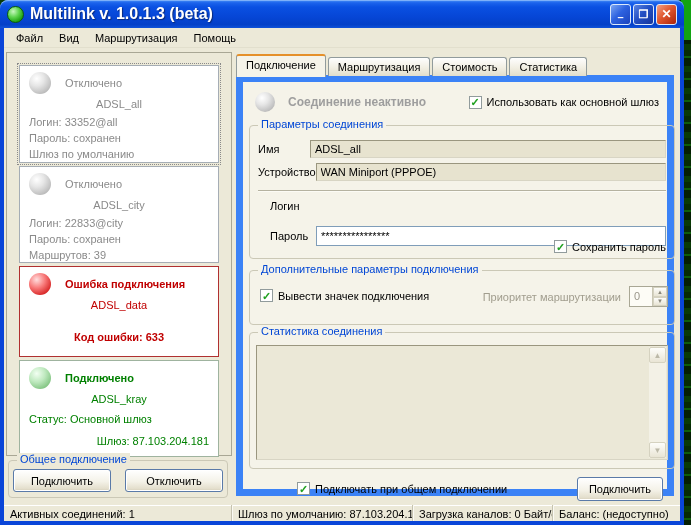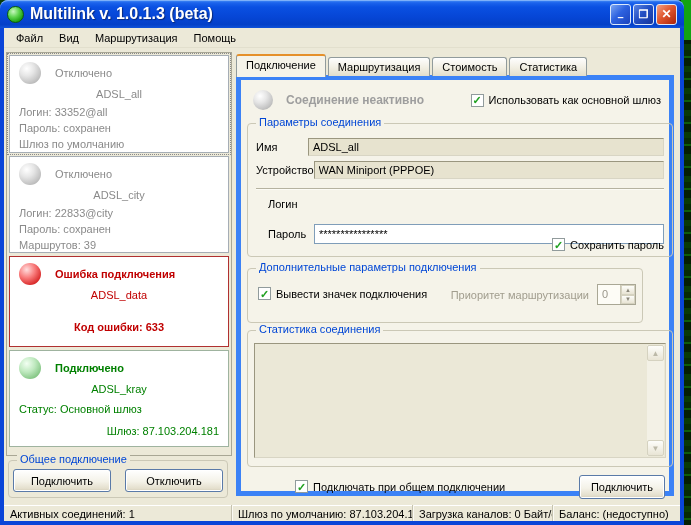--- a/index.html
+++ b/index.html
@@ -29,21 +29,21 @@
 
   .window-body { position:absolute; left:4px; right:4px; top:28px; bottom:4px; background:#ece9d8; overflow:hidden; }
   .menubar { height:20px; display:flex; align-items:center; padding-left:4px; background:#ece9d8;
     border-bottom:1px solid #e2dfcd; }
   .menu-item { padding:2px 8px; }
 
   .main { position:absolute; left:0; right:0; top:20px; bottom:21px; }
 
   
   .left-panel { position:absolute; left:2px; top:4px; width:226px; height:404px;
-    border:1px solid #a9a795; background:#ece9d8; padding:2px; }
+    border:1px solid #a9a795; background:#ece9d8; padding:12px; }
   .card { position:relative; background:#fff; border:1px solid #a5adb5; margin-bottom:3px; padding:5px 9px 4px 9px; }
   .card.focused { outline:1px dotted #8a8a8a; outline-offset:1px; }
   .card-head { display:flex; align-items:center; gap:14px; min-height:24px; }
   .sphere { width:22px; height:22px; border-radius:50%; flex:0 0 auto; }
   .sphere.s-gray { background:radial-gradient(circle at 35% 30%, #ffffff 0%, #e6e6e6 35%, #c2c2c2 70%, #9e9e9e 100%); }
   .sphere.s-red { background:radial-gradient(circle at 35% 30%, #ffdede 0%, #f87a7a 40%, #d62424 78%, #9e0e0e 100%); }
   .sphere.s-green { background:radial-gradient(circle at 35% 30%, #f2fff2 0%, #bfe9bf 40%, #82c482 78%, #569a56 100%); }
   .c-gray { color:#8a8a8a; }
   .c-red { color:#c00000; }
   .c-green { color:#008000; }
@@ -63,21 +63,21 @@
     font-family:"Liberation Sans", sans-serif;
     background:linear-gradient(180deg,#ffffff 0%,#f4f2e8 55%,#e4dfcd 88%,#d4cdba 100%);
     box-shadow:inset 0 0 0 1px #fff; }
 
   
   .right-panel { position:absolute; left:232px; top:4px; width:440px; height:444px; }
   .tabbar { position:absolute; left:0; top:3px; height:21px; display:flex; align-items:flex-end; z-index:2; }
   .tab { height:19px; padding:3px 9px 0 9px; margin-right:2px; border:1px solid #919b9c; border-bottom:none;
     border-radius:3px 3px 0 0; background:linear-gradient(180deg,#fefefe 0%,#f1eee2 55%,#e2decb 100%); }
   .tab.active { height:23px; padding-top:3px; border-top:2px solid #e5902a; background:#f5f3e9; position:relative; top:1px; }
-  .tab-page { position:absolute; left:0; right:2px; top:23px; bottom:0; background:#f5f3e9; border:5px solid #3b82f6; }
+  .tab-page { position:absolute; left:0; right:2px; top:23px; bottom:0; background:#f5f3e9; border:7px solid #3b82f6; }
   .tab-page .grp-title { background:#f5f3e9; }
 
   .conn-status-row { position:absolute; left:12px; top:8px; right:8px; height:24px; display:flex; align-items:center; gap:13px; }
   .conn-status-text { font-weight:bold; color:#9e9e9e; font-size:12px; flex:1; }
 
   .cb { display:inline-flex; align-items:center; gap:5px; white-space:nowrap; }
   .cb .box { width:13px; height:13px; background:#fff; border:1px solid #919b9c; display:flex;
     align-items:center; justify-content:center; color:#21a121; font-weight:bold; font-size:11px; line-height:10px; }
   .cb.disabled-label { color:#a19d8e; }
 
@@ -85,21 +85,21 @@
   .frm-row { position:absolute; left:8px; right:8px; display:flex; align-items:center; }
   .frm-label { flex:0 0 52px; }
   .frm-label.indent { flex:0 0 46px; margin-left:12px; }
   input.ro-field { flex:1; height:18px; background:#e7e3cf; border:1px solid; border-color:#9a967f #d8d5c4 #d8d5c4 #9a967f;
     font-family:"Liberation Sans", sans-serif; font-size:11px; padding:0 4px; color:#000; }
   input.ed-field { flex:1; height:20px; background:#fff; border:1px solid #7f9db9;
     font-family:"Liberation Sans", sans-serif; font-size:11px; padding:0 4px; color:#000; }
   .hdiv { position:absolute; left:8px; right:8px; top:64px; height:2px; border-top:1px solid #b5b2a0; border-bottom:1px solid #fcfbf5; }
   .save-pass { position:absolute; right:8px; bottom:5px; }
 
-  .extra-group { left:6px; top:188px; width:396px; height:55px; }
+  .extra-group { left:6px; top:188px; width:426px; height:55px; }
   .extra-cb { position:absolute; left:10px; top:18px; }
   .priority-wrap { position:absolute; right:6px; top:15px; display:flex; align-items:center; gap:8px; }
   .spinbox { display:flex; border:1px solid #a9a795; background:#fdfcf6; height:21px; }
   .spin-val { width:22px; padding:3px 3px 0 4px; color:#9a968a; }
   .spin-btns { display:flex; flex-direction:column; width:15px; border-left:1px solid #c9c6b4; }
   .spin-btn { flex:1; display:flex; align-items:center; justify-content:center; font-size:6px; color:#8a877a;
     background:linear-gradient(180deg,#fdfdfa,#e8e4d4); border:1px solid #d5d2c0; }
 
   .stats-group { left:6px; top:250px; width:426px; height:137px; }
   .stats-area { position:absolute; left:6px; right:6px; top:12px; bottom:8px; background:#ebe8d7;

